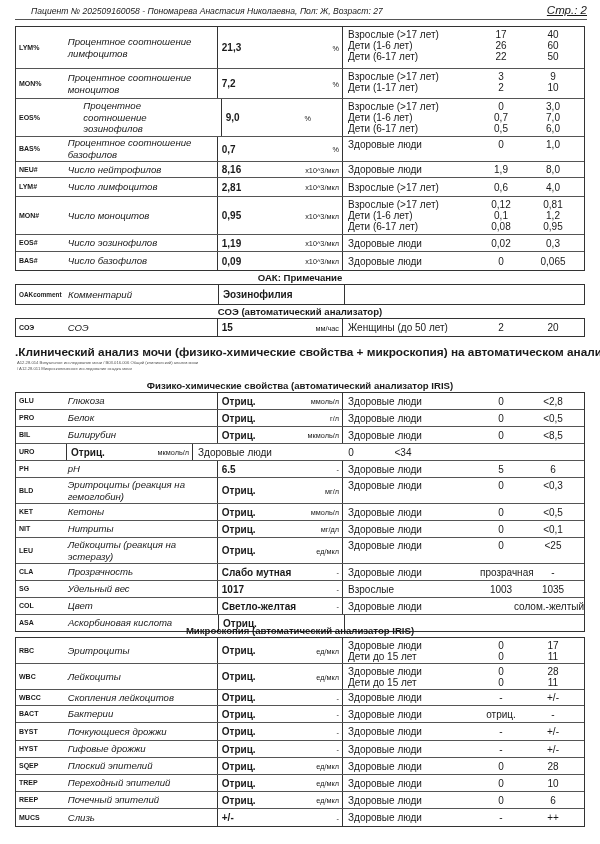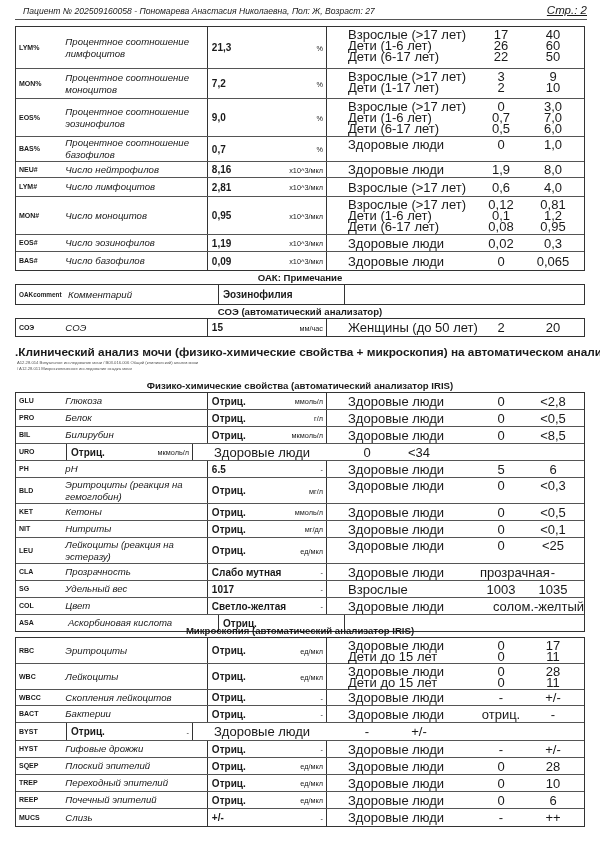--- a/index.html
+++ b/index.html
@@ -1,28 +1,28 @@
 <!DOCTYPE html>
 <html><head>
 <meta charset="utf-8">
 <style>
   * { box-sizing: border-box; margin: 0; padding: 0; }
   html, body { width: 600px; height: 844px; background: #ffffff; overflow: hidden; }
   body { font-family: "Liberation Sans", sans-serif; color: #1a1a1a; position: relative; }
   .page-header { position: absolute; left: 15px; top: 4px; width: 572px; height: 16px; border-bottom: 1px solid #555; }
-  .page-header .patient { position: absolute; left: 8px; top: 2px; font-size: 8.6px; font-style: italic; }
+  .page-header .patient { position: absolute; left: 16px; top: 2px; font-size: 8.6px; font-style: italic; }
   .page-header .pagenum { position: absolute; right: 0; top: 0; font-size: 11.5px; font-style: italic; text-decoration: underline; }
   .tbl { position: absolute; left: 15px; width: 570px; border: 1.5px solid #333; }
   .row { position: relative; display: flex; border-bottom: 1px solid #555; }
   .row:last-child { border-bottom: none; }
   .c-code { width: 50px; padding-left: 3px; font-size: 7px; font-weight: bold; display: flex; align-items: center; line-height: 1.1; }
   .c-name { width: 152px; font-size: 9.6px; font-style: italic; display: flex; align-items: center; line-height: 1.22; padding-left: 2px; }
   .c-val { width: 126px; border-left: 1px solid #333; display: flex; align-items: center; position: relative; padding-left: 4px; font-weight: bold; font-size: 10px; }
   .c-val .unit { position: absolute; right: 3px; top: 50%; transform: translateY(-50%); font-weight: normal; font-size: 7.3px; }
-  .c-ref { flex: 1; border-left: 1px solid #333; padding: 2px 0 2px 21px; font-size: 13px; display: flex; flex-direction: column; justify-content: flex-start; }
+  .c-ref { flex: 1; border-left: 1px solid #333; padding: 2px 0 2px 5px; font-size: 10px; display: flex; flex-direction: column; justify-content: flex-start; }
   .c-ref.single { justify-content: center; }
   .refline { display: flex; height: 11px; line-height: 11px; }
   .refline .grp { width: 132px; }
   .refline .lo { width: 42px; text-align: center; }
   .refline .hi { width: 62px; text-align: center; }
   .refline .span2 { width: 104px; text-align: right; }
   .section-title { position: absolute; left: 15px; width: 570px; text-align: center; font-size: 9.6px; font-weight: bold; }
   .big-title { position: absolute; left: 15px; top: 345px; font-size: 11.8px; font-weight: bold; white-space: nowrap; }
   .sub-note { position: absolute; left: 17px; font-size: 4.2px; color: #555; white-space: nowrap; }
 </style>
@@ -73,21 +73,21 @@
           <span class="lo">3</span>
           <span class="hi">9</span>
         </div>
         <div class="refline">
           <span class="grp">Дети (1-17 лет)</span>
           <span class="lo">2</span>
           <span class="hi">10</span>
         </div>
       </div>
     </div>
-    <div class="row" style="height: 38px;">
+    <div class="row" style="height: 38px; gap: 28px;">
       <div class="c-code">EOS%</div>
       <div class="c-name">Процентное соотношение эозинофилов</div>
       <div class="c-val">
         <span>9,0</span>
         <span class="unit">%</span>
       </div>
       <div class="c-ref">
         <div class="refline">
           <span class="grp">Взрослые (&gt;17 лет)</span>
           <span class="lo">0</span>
@@ -500,20 +500,21 @@
       <div class="c-ref single">
         <div class="refline">
           <span class="grp">Здоровые люди</span>
           <span class="lo">отриц.</span>
           <span class="hi">-</span>
         </div>
       </div>
     </div>
     <div class="row" style="height: 18px;">
       <div class="c-code">BYST</div>
+      <div class="c-name">Почкующиеся дрожжи</div>
       <div class="c-val">
         <span>Отриц.</span>
         <span class="unit">-</span>
       </div>
       <div class="c-ref single">
         <div class="refline">
           <span class="grp">Здоровые люди</span>
           <span class="lo">-</span>
           <span class="hi">+/-</span>
         </div>

